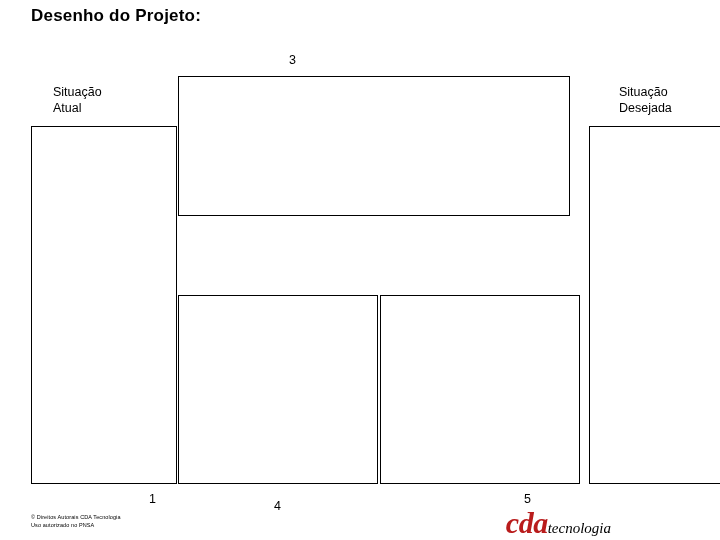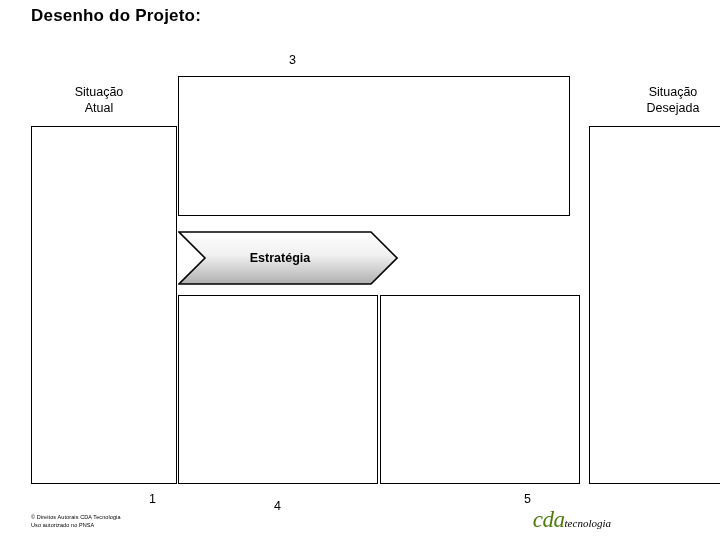--- a/index.html
+++ b/index.html
@@ -29,21 +29,21 @@
     font-size: 17px;
     font-weight: bold;
     letter-spacing: 0.2px;
     color: #000;
   }
   .label {
     position: absolute;
     font-size: 12.5px;
     line-height: 16px;
     color: #000;
-    text-align: center;
+    text-align: left;
     white-space: pre-line;
   }
   #label-interessados {
     left: 158px;
     top: 39px;
     text-align: left;
   }
   #label-situacao-atual {
     left: 30px;
     top: 84px;
@@ -144,29 +144,29 @@
   #logo {
     position: absolute;
     right: 8px;
     top: 508px;
     text-align: right;
     line-height: 1;
   }
   #logo .cda {
     font-family: "Liberation Serif", serif;
     font-style: italic;
-    font-weight: normal;
-    font-size: 23px;
-    color: #4d7c0f;
+    font-weight: bold;
+    font-size: 30px;
+    color: #b91c1c;
     letter-spacing: -0.5px;
   }
   #logo .tec {
     font-family: "Liberation Serif", serif;
     font-style: italic;
-    font-size: 11px;
+    font-size: 15px;
     color: #000;
   }
 </style>
 </head>
 <body>
 
 <div class="slide">
 
   <div id="page-title">Desenho do Projeto:</div>
 
@@ -177,33 +177,20 @@
 
   <div class="label" id="label-situacao-desejada">Situação
 Desejada</div>
 
   <div class="box" id="box-interessados"></div>
   <div class="box" id="box-situacao-atual"></div>
   <div class="box" id="box-situacao-desejada"></div>
   <div class="box" id="box-estrategia-body"></div>
   <div class="box" id="box-entregas-body"></div>
 
-  <div class="chevron" id="chevron-estrategia">
-    <svg class="chev-svg" width="220" height="54" viewBox="0 0 220 54">
-      <defs>
-        <linearGradient id="gradEstrat" x1="0" y1="0" x2="0" y2="1">
-          <stop offset="0%" stop-color="#ffffff"></stop>
-          <stop offset="45%" stop-color="#f0f0f0"></stop>
-          <stop offset="100%" stop-color="#b0b0b0"></stop>
-        </linearGradient>
-      </defs>
-      <path d="M1,1 L193,1 L219,27 L193,53 L1,53 L27,27 Z" fill="url(#gradEstrat)" stroke="#000000" stroke-width="1.6"></path>
-    </svg>
-    <span class="chev-label">Estratégia</span>
-  </div>
 
 
   <div class="num" id="num-1">1</div>
   <div class="num" id="num-4">4</div>
   <div class="num" id="num-5">5</div>
   <div class="num" id="num-2">2</div>
 
   <div id="copyright">© Direitos Autorais CDA Tecnologia
 Uso autorizado no PNSA</div>
   <div id="logo">

